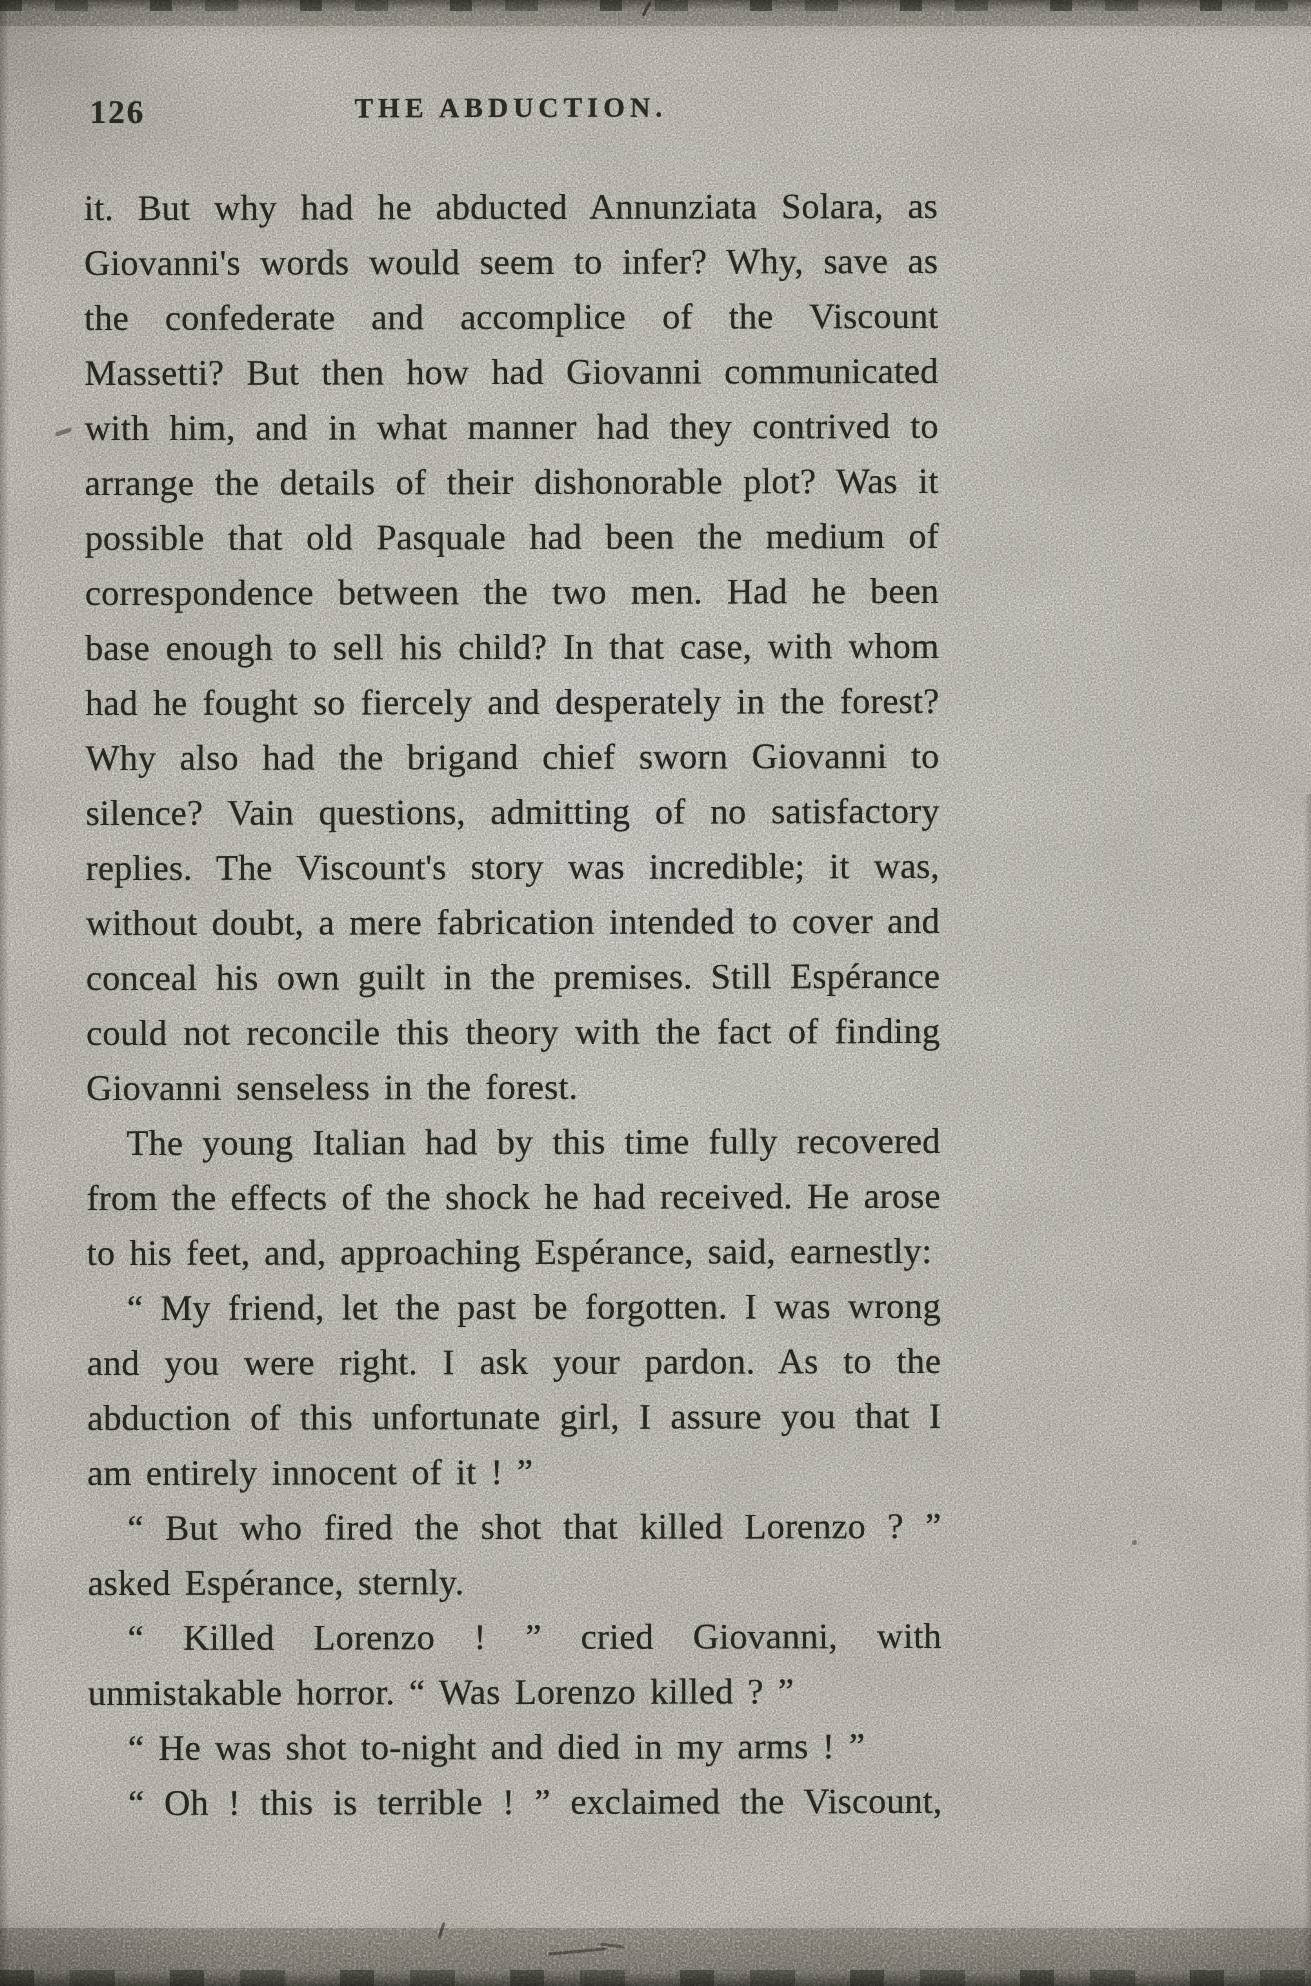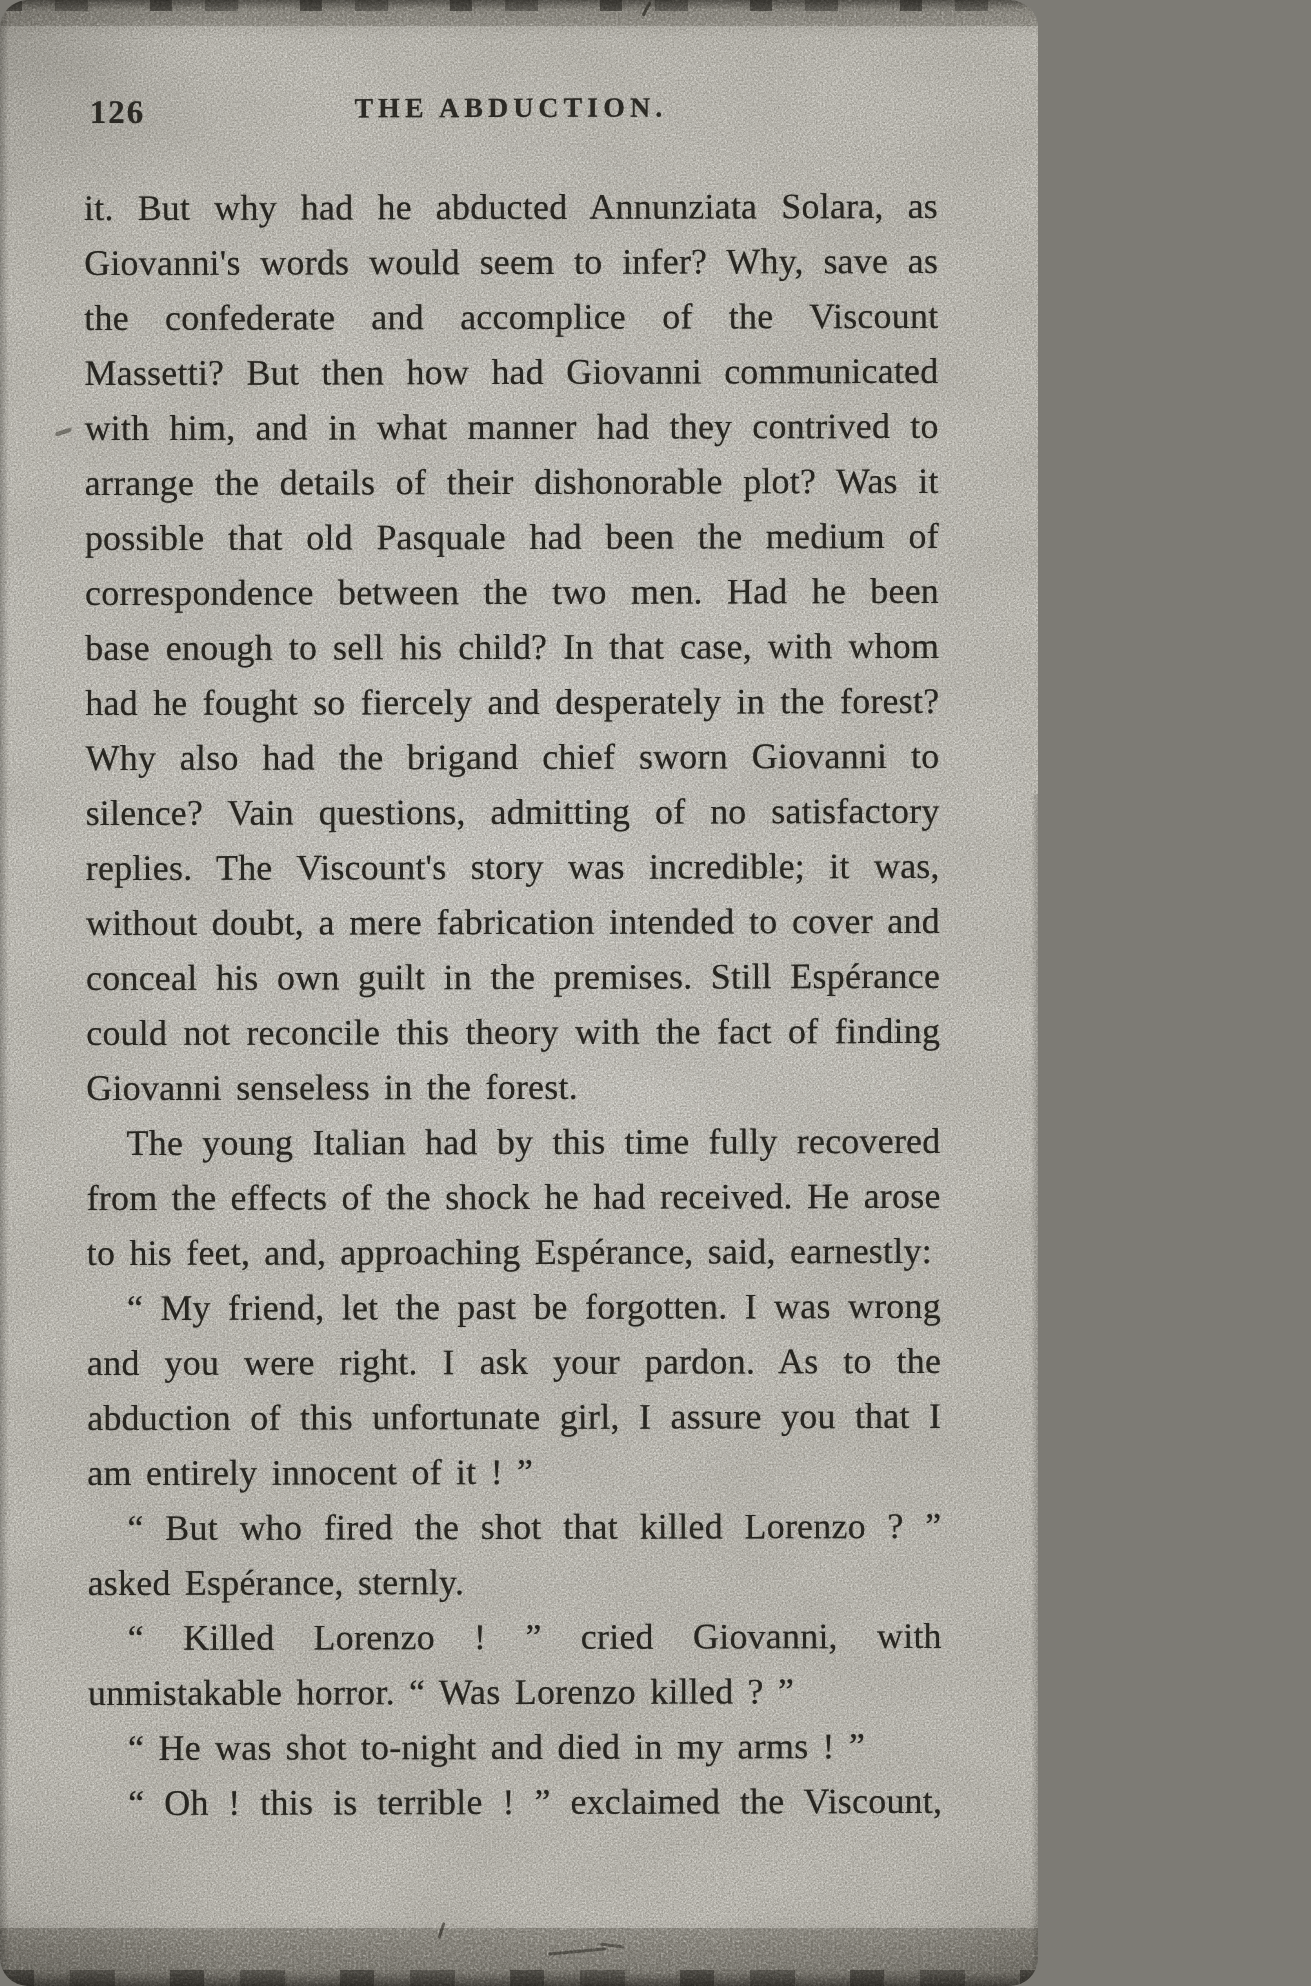--- a/index.html
+++ b/index.html
@@ -2,32 +2,31 @@
 <html><head>
 <meta charset="utf-8">
 <style>
   html, body {
     margin: 0;
     padding: 0;
     background: #7d7b75;
   }
   .page {
     position: relative;
-    width: 1038px;
+    width: 1311px;
     height: 1986px;
     overflow: hidden;
     font-family: "Liberation Serif", "DejaVu Serif", serif;
     background-color: #d4d2cb;
     background-image:
       radial-gradient(ellipse 900px 1200px at 48% 42%, rgba(255,255,255,0.30), rgba(255,255,255,0) 70%),
       radial-gradient(circle 320px at 0% 2%, rgba(70,67,60,0.20), transparent 70%),
       radial-gradient(circle 260px at 100% 100%, rgba(70,67,60,0.15), transparent 70%),
       radial-gradient(circle 300px at 2% 100%, rgba(70,67,60,0.18), transparent 70%),
       linear-gradient(to bottom, rgba(90,87,79,0.22), rgba(90,87,79,0) 2%, rgba(90,87,79,0) 96.5%, rgba(90,87,79,0.30));
-    border-radius: 28px;
   }
 
   
   .edge { position: absolute; pointer-events: none; }
   .edge-top {
     top: 0; left: 0; right: 0; height: 11px;
     background:
       repeating-linear-gradient(90deg,
         rgba(40,38,33,0.55) 0 22px, rgba(40,38,33,0.06) 22px 55px,
         rgba(40,38,33,0.38) 55px 88px, rgba(40,38,33,0.02) 88px 150px),

